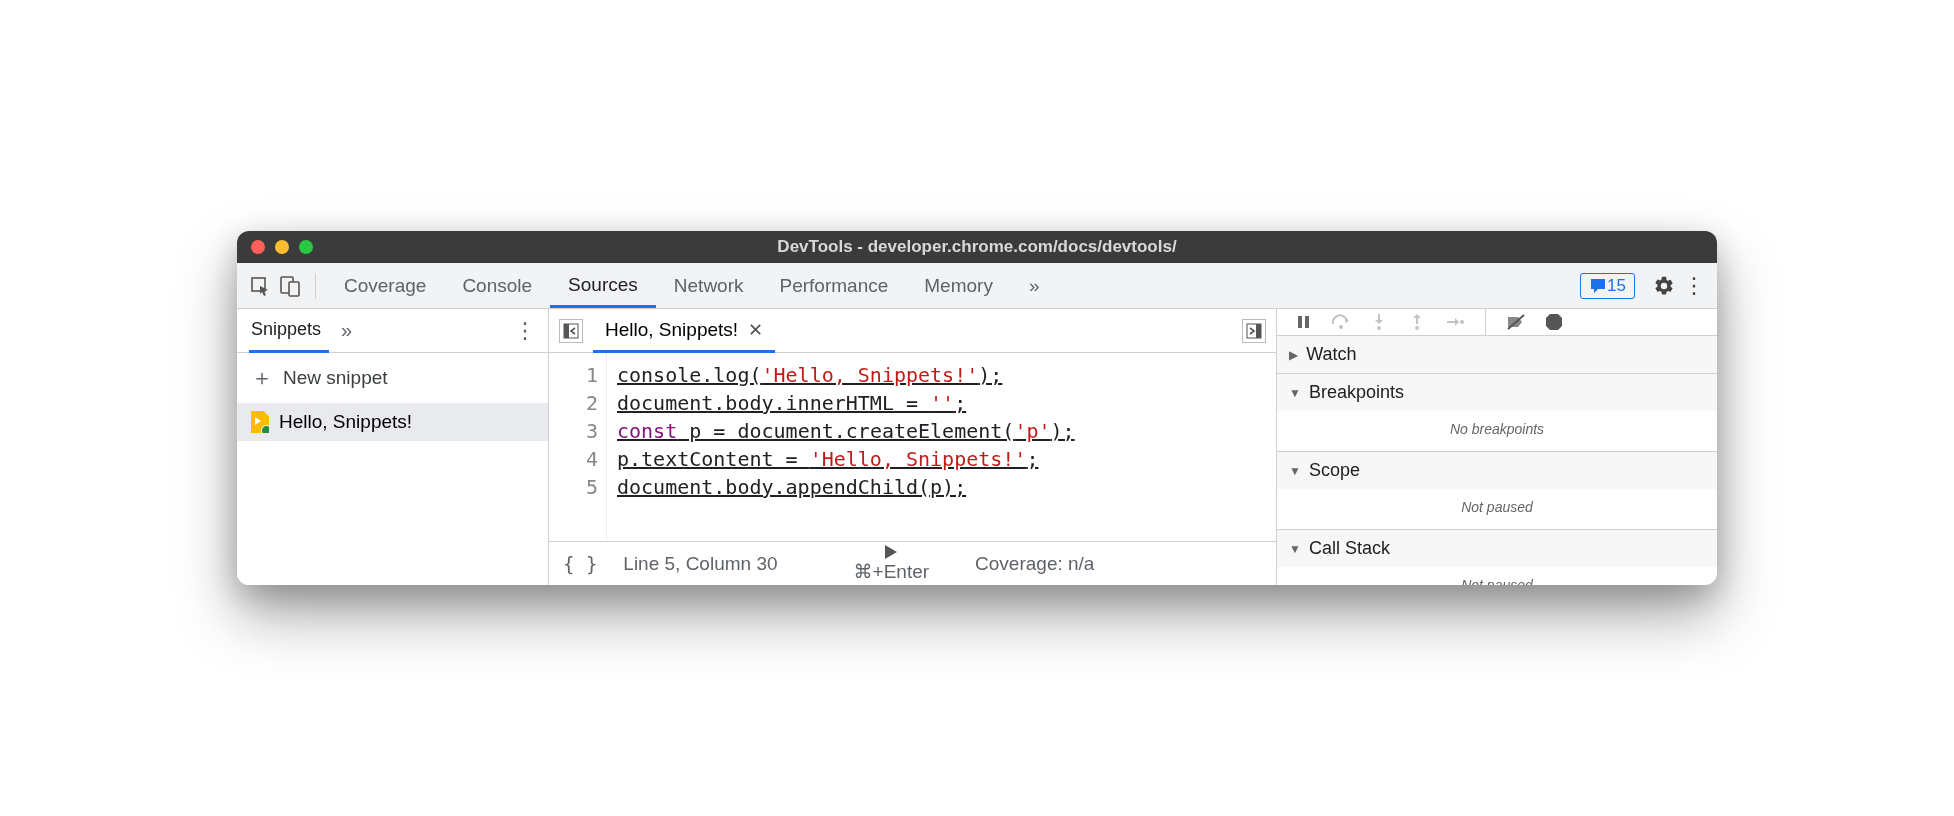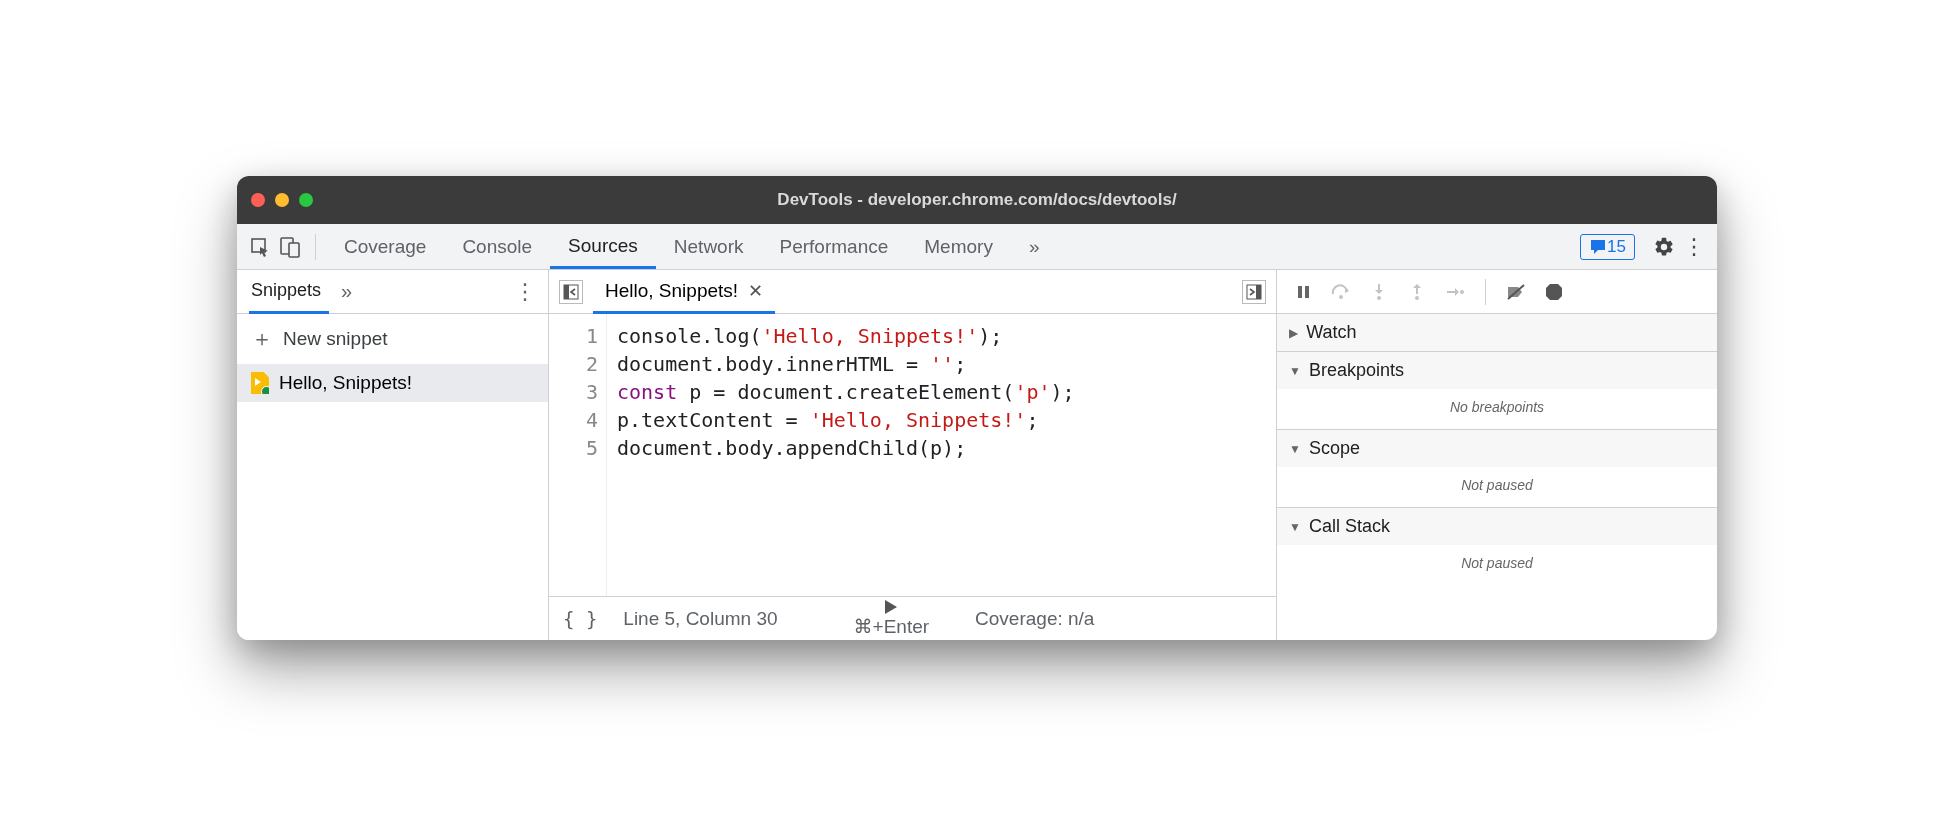--- a/index.html
+++ b/index.html
@@ -14,21 +14,21 @@
   .window {
     width: 1480px;
     border-radius: 12px;
     overflow: hidden;
     box-shadow: 0 30px 60px rgba(0,0,0,0.35), 0 10px 30px rgba(0,0,0,0.2);
     background: #fff;
   }
   
   .titlebar {
     background: #3b3b3b;
-    height: 48px;
+    height: 32px;
     display: flex;
     align-items: center;
     padding: 0 14px;
     position: relative;
   }
   .traffic { display: flex; gap: 10px; }
   .dot { width: 14px; height: 14px; border-radius: 50%; }
   .dot.red { background:#ff5f57; } .dot.yellow{background:#febc2e;} .dot.green{background:#28c840;}
   .title {
     color: #d9d9d9; font-size: 17px; font-weight: 600;
@@ -43,42 +43,42 @@
     padding: 0 8px;
   }
   .topbar .iconbtn { width: 30px; height: 30px; display:flex;align-items:center;justify-content:center; color:#555; cursor:pointer;}
   .sep { width:1px; height:26px; background:#d0d0d0; margin:0 10px; }
   .tabs { display:flex; gap: 0; align-items:center; }
   .tab { padding: 0 18px; height:44px; display:flex; align-items:center; font-size:19px; color:#5f6368; cursor:pointer; }
   .tab.active { color:#202124; border-bottom: 3px solid #1a73e8; margin-bottom:-1px; font-weight:500;}
   .spacer { flex: 1; }
   .issues { display:flex; align-items:center; border:1px solid #1a73e8; border-radius:3px; padding:2px 8px; color:#1a73e8; font-size:17px; cursor:pointer;}
   
-  .body { display:flex; height: 370px; border-top: none; }
+  .body { display:flex; height: 276px; border-top: none; }
   .pane { border-right: 1px solid #d0d0d0; }
   .pane:last-child{border-right:none;}
   .sidebar { width: 312px; display:flex; flex-direction:column; background:#fff; }
   .sidebar-head { display:flex; align-items:center; height:44px; border-bottom:1px solid #d0d0d0; padding:0 12px; }
   .sidebar-tab { font-size:18px; color:#202124; padding:0 8px 0 2px; height:44px; display:flex; align-items:center; border-bottom:3px solid #1a73e8; margin-bottom:-1px;}
   .chev { font-size:20px; color:#5f6368; margin-left:12px; cursor:pointer;}
   .kebab { margin-left:auto; font-size:22px; color:#5f6368; cursor:pointer;}
   .newrow { display:flex; align-items:center; gap:10px; padding:10px 14px; font-size:19px; color:#3c4043; cursor:pointer;}
   .snippet-item { display:flex; align-items:center; gap:10px; padding:8px 14px; font-size:19px; background:#e8eaed; cursor:pointer;}
   .snippet-icon { width:18px; height:22px; background:#fbbc04; clip-path: polygon(0 0, 70% 0, 100% 25%, 100% 100%, 0 100%); position:relative; }
   .snippet-icon::after { content:""; position:absolute; right:-3px; bottom:-3px; width:9px;height:9px;border-radius:50%; background:#1e8e3e; border:1px solid #fff;}
   .snippet-icon .play { position:absolute; left:4px; top:6px; border-left:6px solid #fff; border-top:4px solid transparent; border-bottom:4px solid transparent; }
   
   .editor { flex:1; display:flex; flex-direction:column; }
   .editor-head { display:flex; align-items:center; height:44px; border-bottom:1px solid #d0d0d0; padding:0 10px; gap:10px;}
   .navbtn { border:1px solid #bbb; width:24px;height:24px;display:flex;align-items:center;justify-content:center;color:#444;cursor:pointer; background:#fff;}
   .file-tab { display:flex; align-items:center; gap:10px; font-size:19px; padding:0 12px; height:44px; border-bottom:3px solid #1a73e8; margin-bottom:-1px; }
   .close-x { color:#555; font-size:18px; cursor:pointer;}
   .code-area { flex:1; display:flex; font-family: ui-monospace, Menlo, Consolas, monospace; font-size:20px; line-height:28px; }
   .gutter { width:58px; border-right:1px solid #eee; text-align:right; color:#888; padding:8px 8px 0 0; }
-  .code { padding:8px 0 0 10px; white-space:pre; color:#202124; }
+  .code { padding:8px 0 0 10px; white-space:pre; color:#202124;text-decoration:underline; }
   .str { color:#c41a16; } .kw { color:#881180; }
   .statusbar { display:flex; align-items:center; gap:26px; border-top:1px solid #d0d0d0; height:44px; padding:0 14px; font-size:19px; color:#5f6368;}
   .statusbar .play { margin-left: 50px; display:flex; align-items:center; gap:0;flex-direction:column;}
   
   .debug { width:440px; display:flex; flex-direction:column; }
   .debug-tools { display:flex; align-items:center; gap:14px; height:44px; border-bottom:1px solid #d0d0d0; padding:0 14px; }
   .dbtn { width:24px;height:24px;display:flex;align-items:center;justify-content:center;color:#888;cursor:pointer;}
   .dbtn.disabled{opacity:.5;}
   .section { border-bottom:1px solid #d0d0d0; }
   .section-head { display:flex; align-items:center; gap:8px; padding:8px 12px; font-size:18px; color:#202124; background:#f7f7f7; cursor:pointer;}

